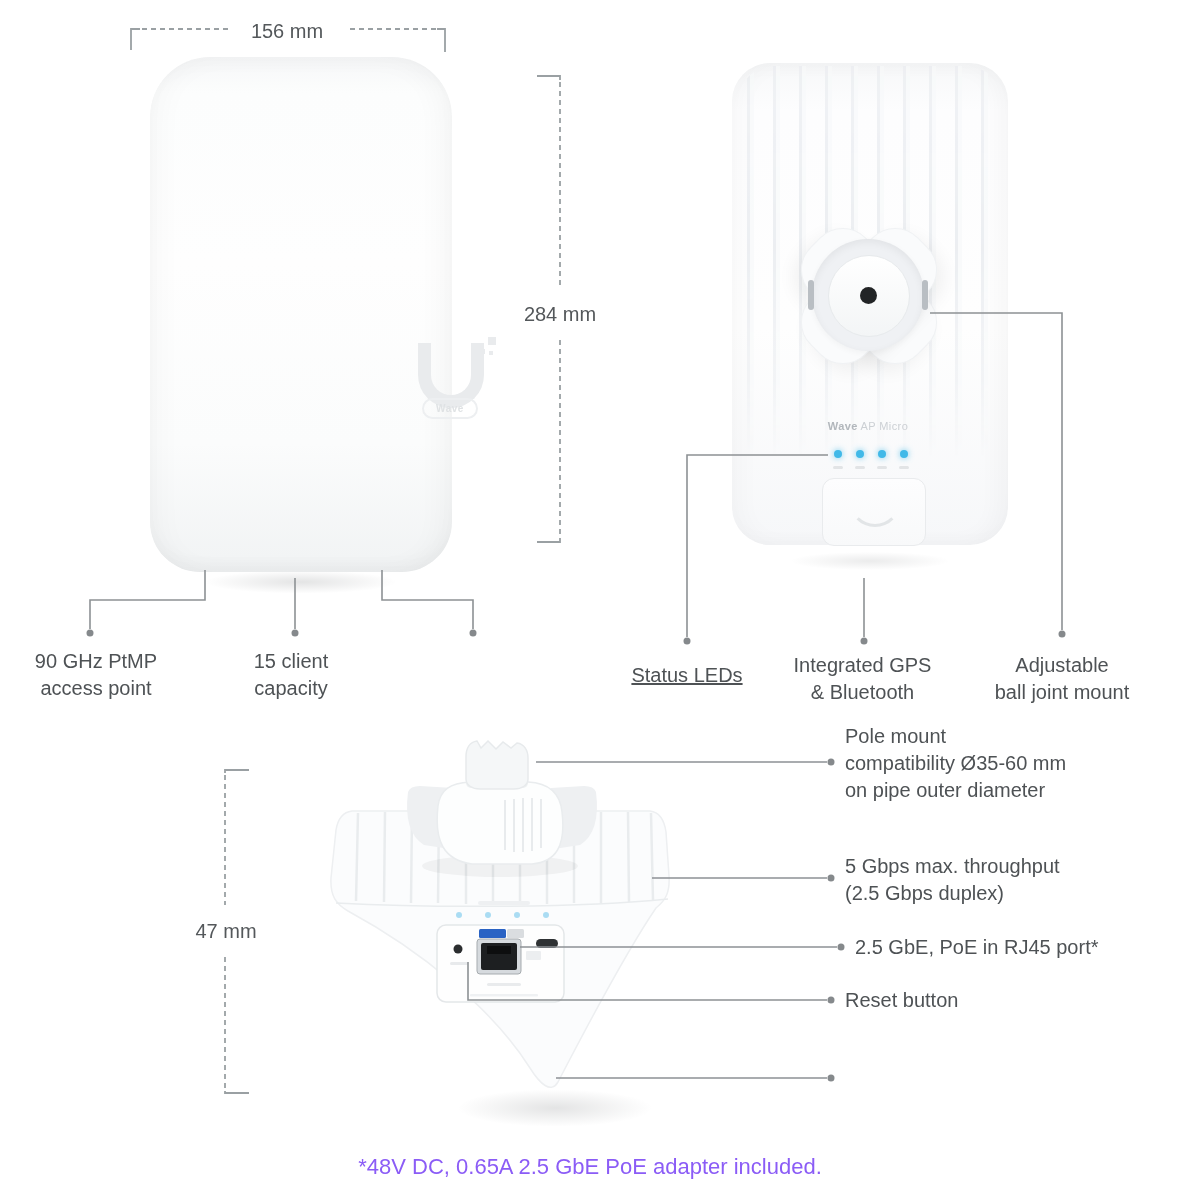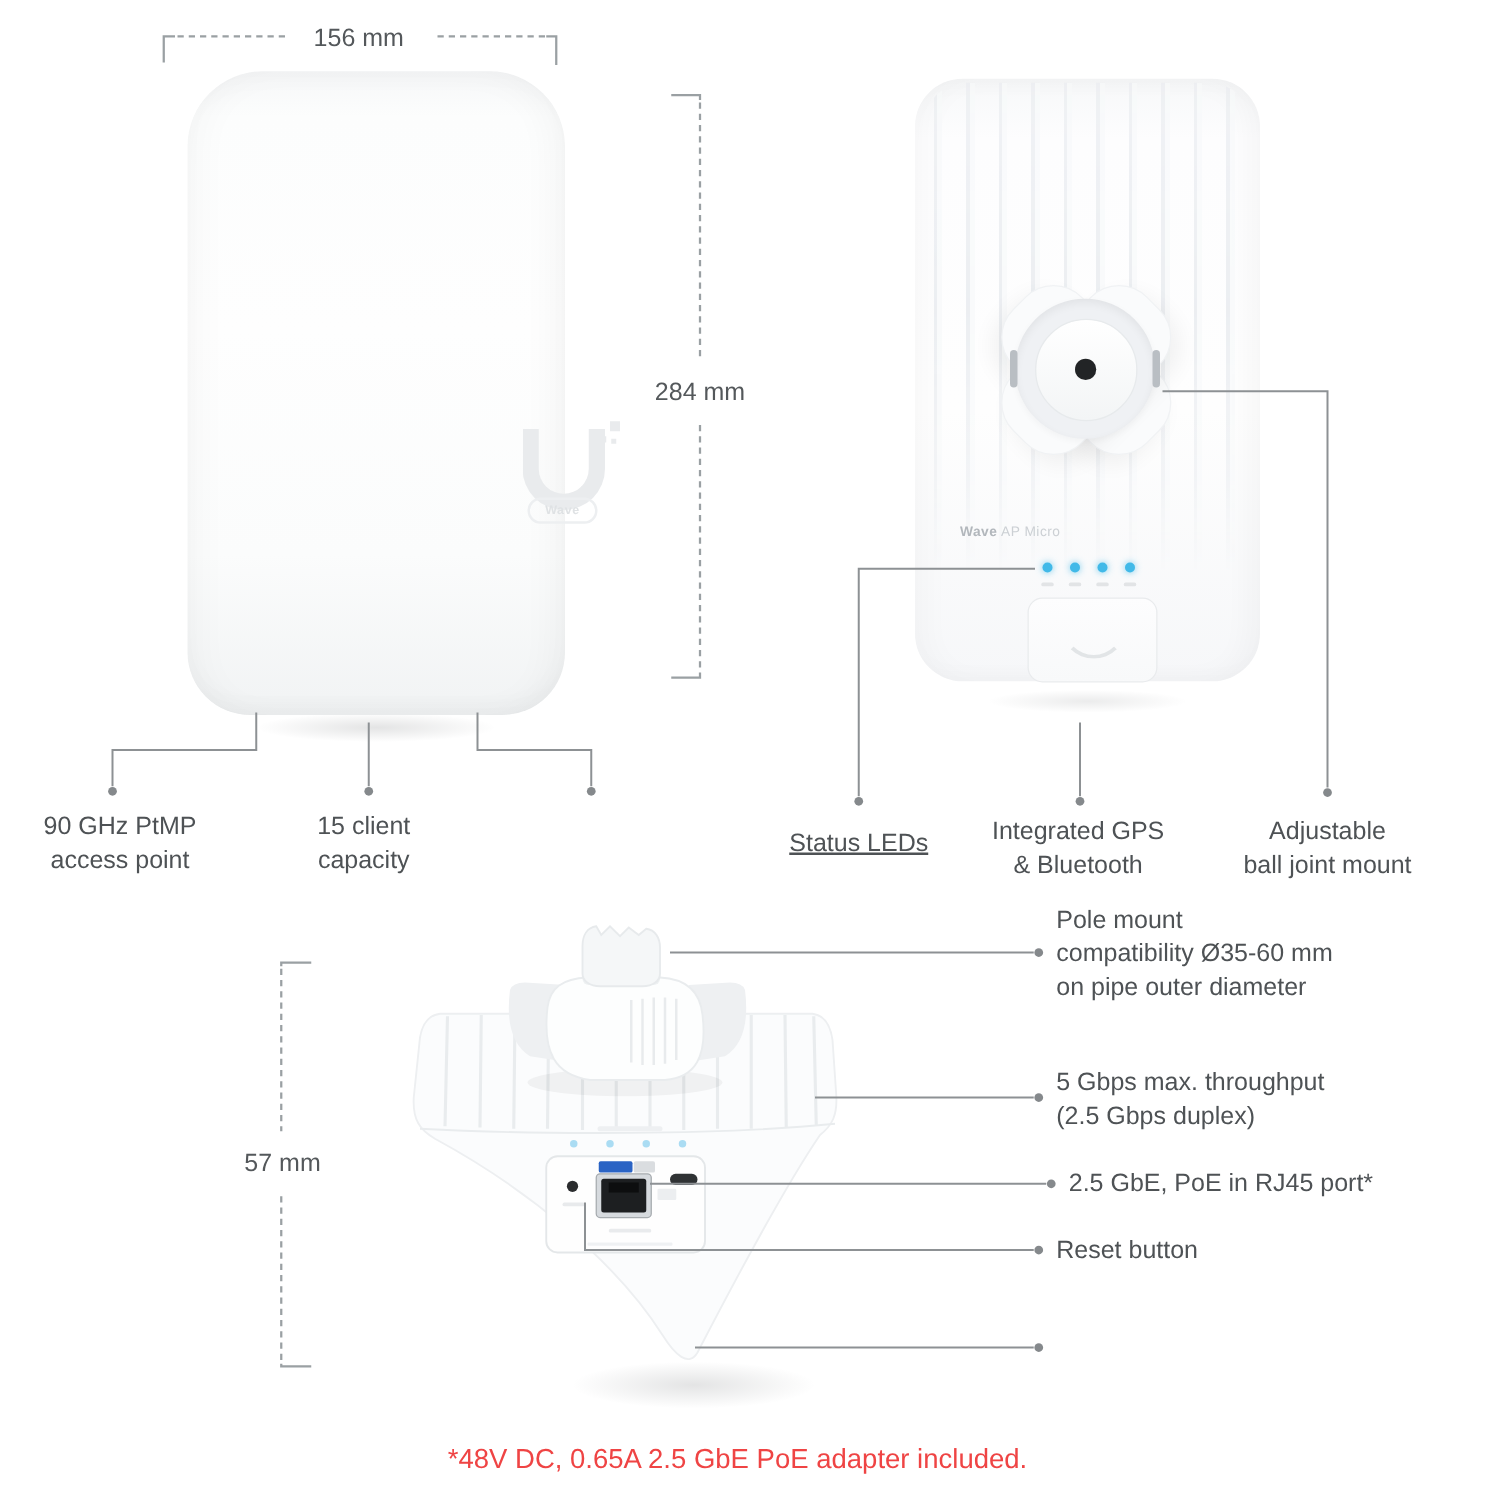--- a/index.html
+++ b/index.html
@@ -6,21 +6,21 @@
   .canvas{
     position:relative;width:1200px;height:1200px;background:#ffffff;overflow:hidden;
     font-family:"Liberation Sans", sans-serif;color:#4e5255;
   }
   .abs{position:absolute;}
 
   
   .label{font-size:20px;line-height:27px;color:#4e5255;}
   .center{text-align:center;}
   .dim-label{font-size:20px;color:#54585b;text-align:center;}
-  .footnote{font-size:22px;color:#ef4444;text-align:center;}
+  .footnote{font-size:22px;color:#8b5cf6;text-align:center;}
 
   
   .softshadow{background:radial-gradient(closest-side, rgba(60,64,67,0.14), rgba(60,64,67,0) 72%);}
   .softshadow.light{background:radial-gradient(closest-side, rgba(60,64,67,0.10), rgba(60,64,67,0) 70%);}
 
   
   .front-device{
     left:150px;top:57px;width:302px;height:515px;
     border-radius:60px 60px 50px 50px;
     background:linear-gradient(180deg,#f6f7f8 0%,#fcfdfd 7%,#fefefe 40%,#fbfcfc 75%,#f1f3f4 100%);
@@ -78,21 +78,21 @@
     background:linear-gradient(180deg,#ffffff,#f3f5f6);
     border:1px solid #e7eaec;
   }
   .knob-hole{
     position:absolute;left:82px;top:82px;width:17px;height:17px;border-radius:50%;
     background:#222426;
   }
   .notch{position:absolute;width:6px;height:30px;border-radius:3px;background:#b9bec3;}
   .n1{left:30px;top:75px;}
   .n2{left:144px;top:75px;}
-  .model-label{left:768px;top:420px;width:200px;font-size:11px;letter-spacing:0.4px;}
+  .model-label{left:768px;top:420px;width:200px;text-align:center;font-size:11px;letter-spacing:0.4px;}
   .model-label .brand{color:#b2b7bc;font-weight:bold;}
   .model-label .model{color:#ccd0d4;}
   .leds{left:834px;top:450px;display:flex;gap:14px;}
   .led{width:8px;height:8px;border-radius:50%;background:#41b9e8;box-shadow:0 0 6px rgba(65,185,232,0.75);}
   .led-labels{left:833px;top:466px;display:flex;gap:12px;}
   .led-labels span{width:10px;height:3px;border-radius:1.5px;background:#e2e4e6;}
   .access-panel{
     left:822px;top:478px;width:102px;height:66px;border-radius:12px;
     background:linear-gradient(180deg,#fdfdfe,#f8f9fa);
     border:1.5px solid #e9ebed;
@@ -267,21 +267,21 @@
       <circle cx="831" cy="762" r="3.5"></circle>
         <circle cx="831" cy="878" r="3.5"></circle>
         <circle cx="841" cy="947" r="3.5"></circle>
       <circle cx="831" cy="1000" r="3.5"></circle>
         <circle cx="831" cy="1078" r="3.5"></circle>
     </g>
   </svg>
 
   <div class="abs dim-label" style="left:237px;top:20px;width:100px;">156 mm</div>
   <div class="abs dim-label" style="left:510px;top:303px;width:100px;">284 mm</div>
-  <div class="abs dim-label" style="left:180px;top:920px;width:92px;">57 mm</div>
+  <div class="abs dim-label" style="left:180px;top:920px;width:92px;">47 mm</div>
 
   <div class="abs label center" style="left:6px;top:648px;width:180px;">
     <span>90 GHz PtMP</span><br>
     <span>access point</span>
   </div>
   <div class="abs label center" style="left:201px;top:648px;width:180px;">
     <span>15 client</span><br>
     <span>capacity</span>
   </div>
 

